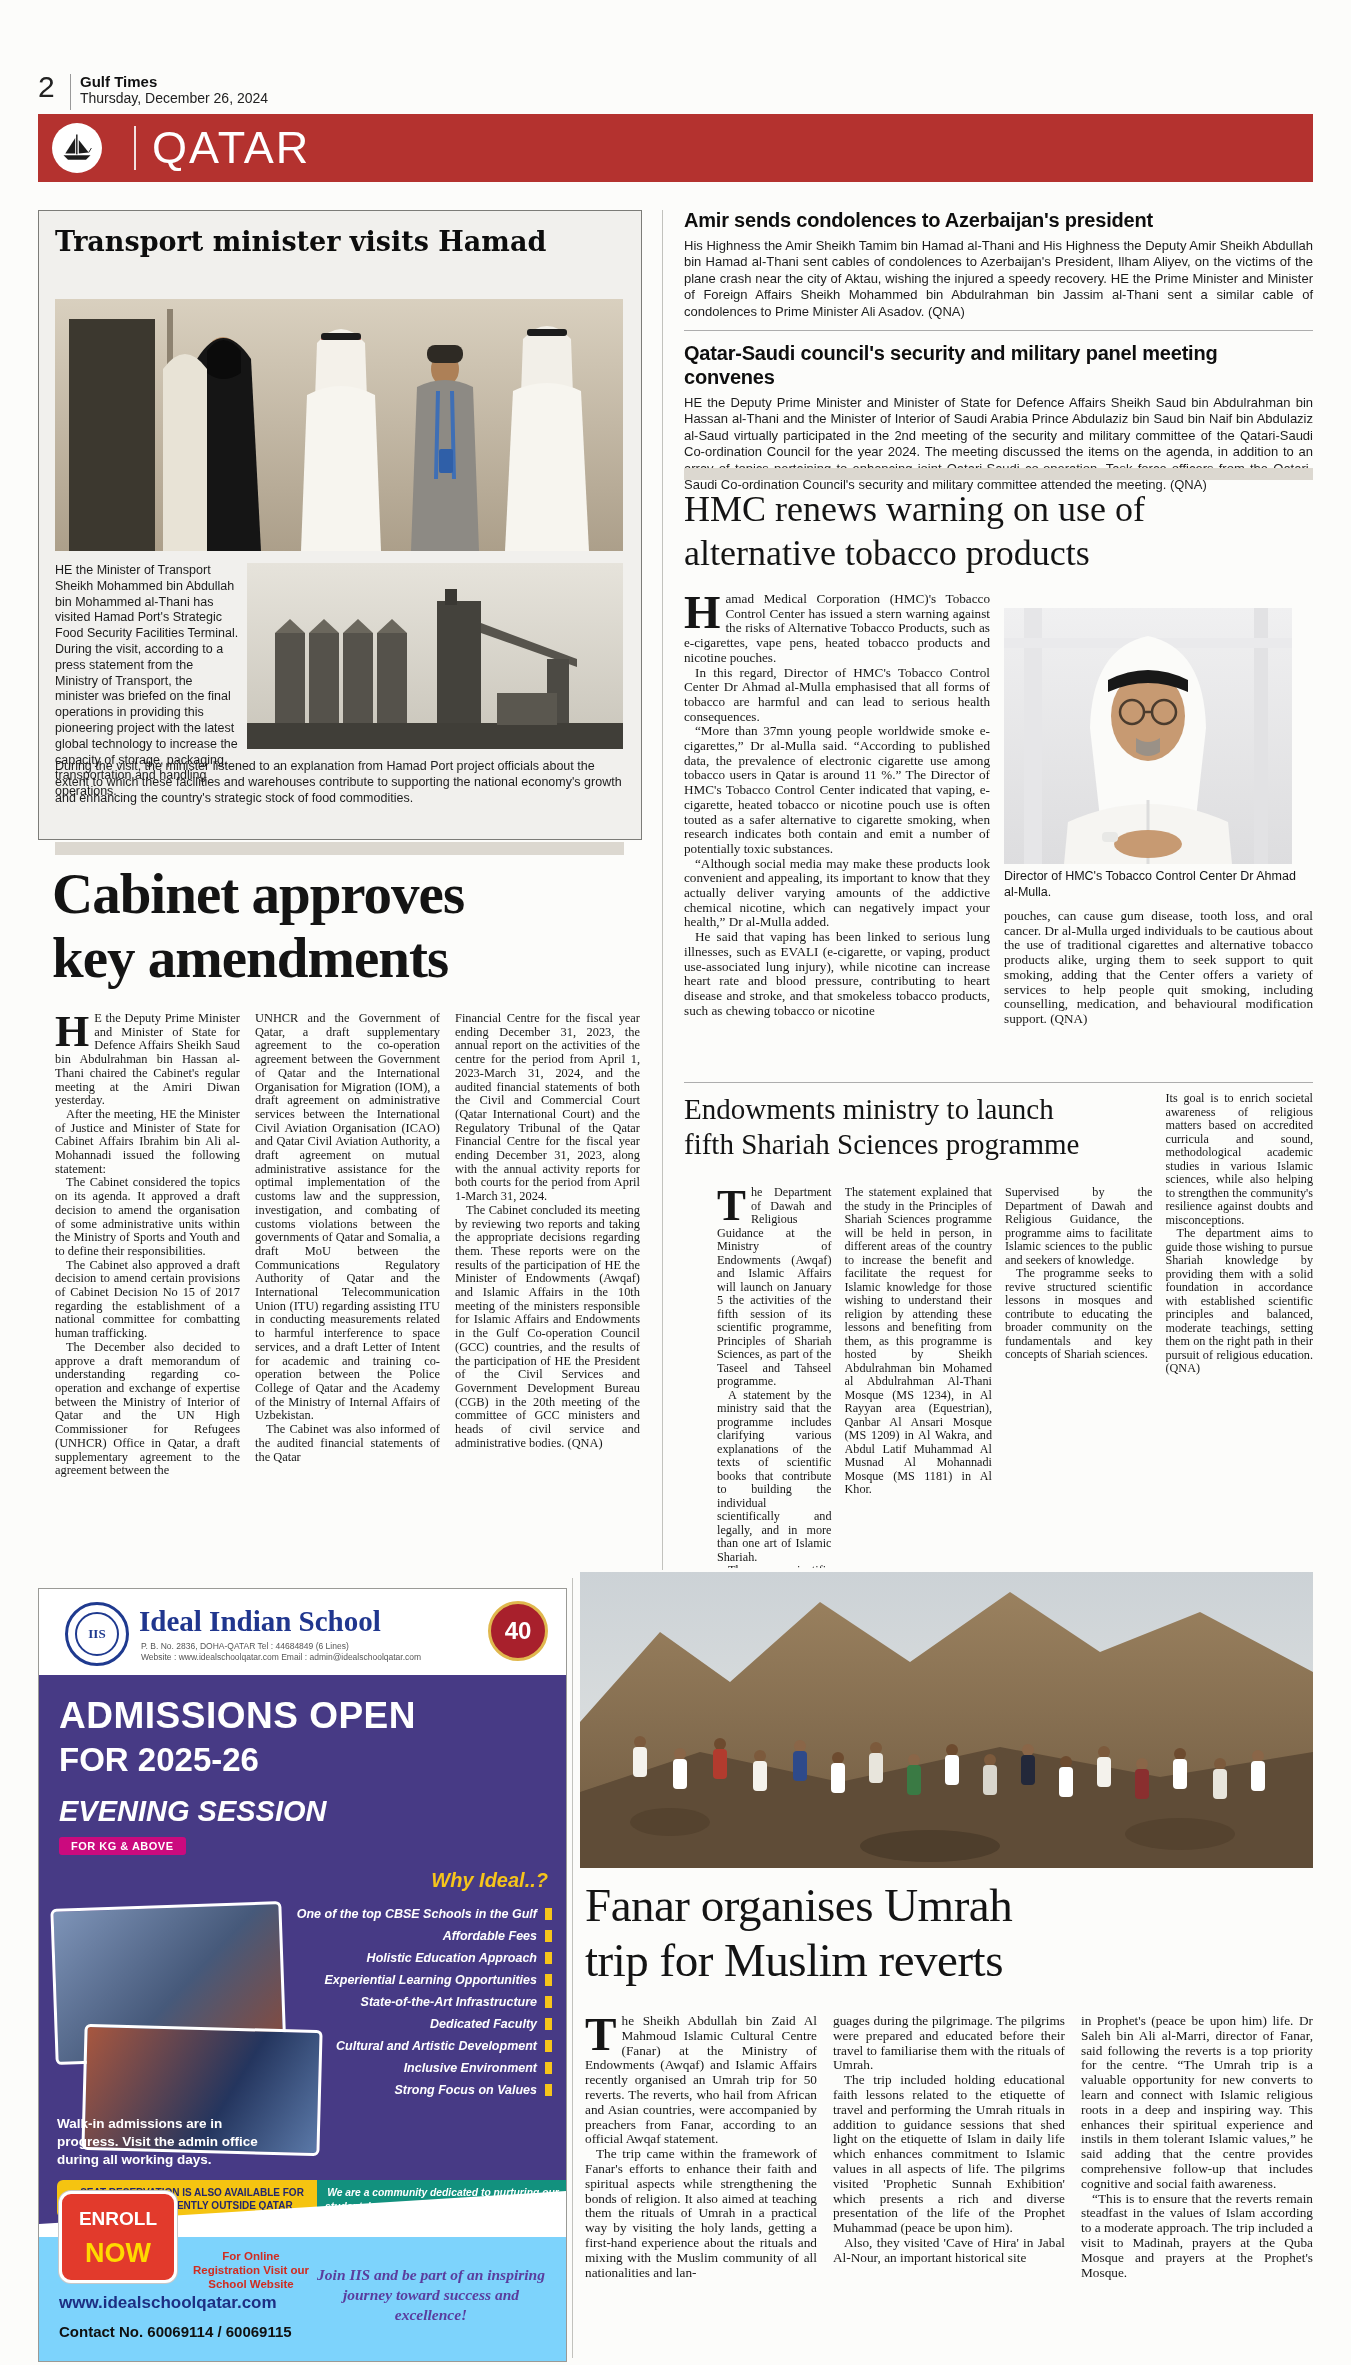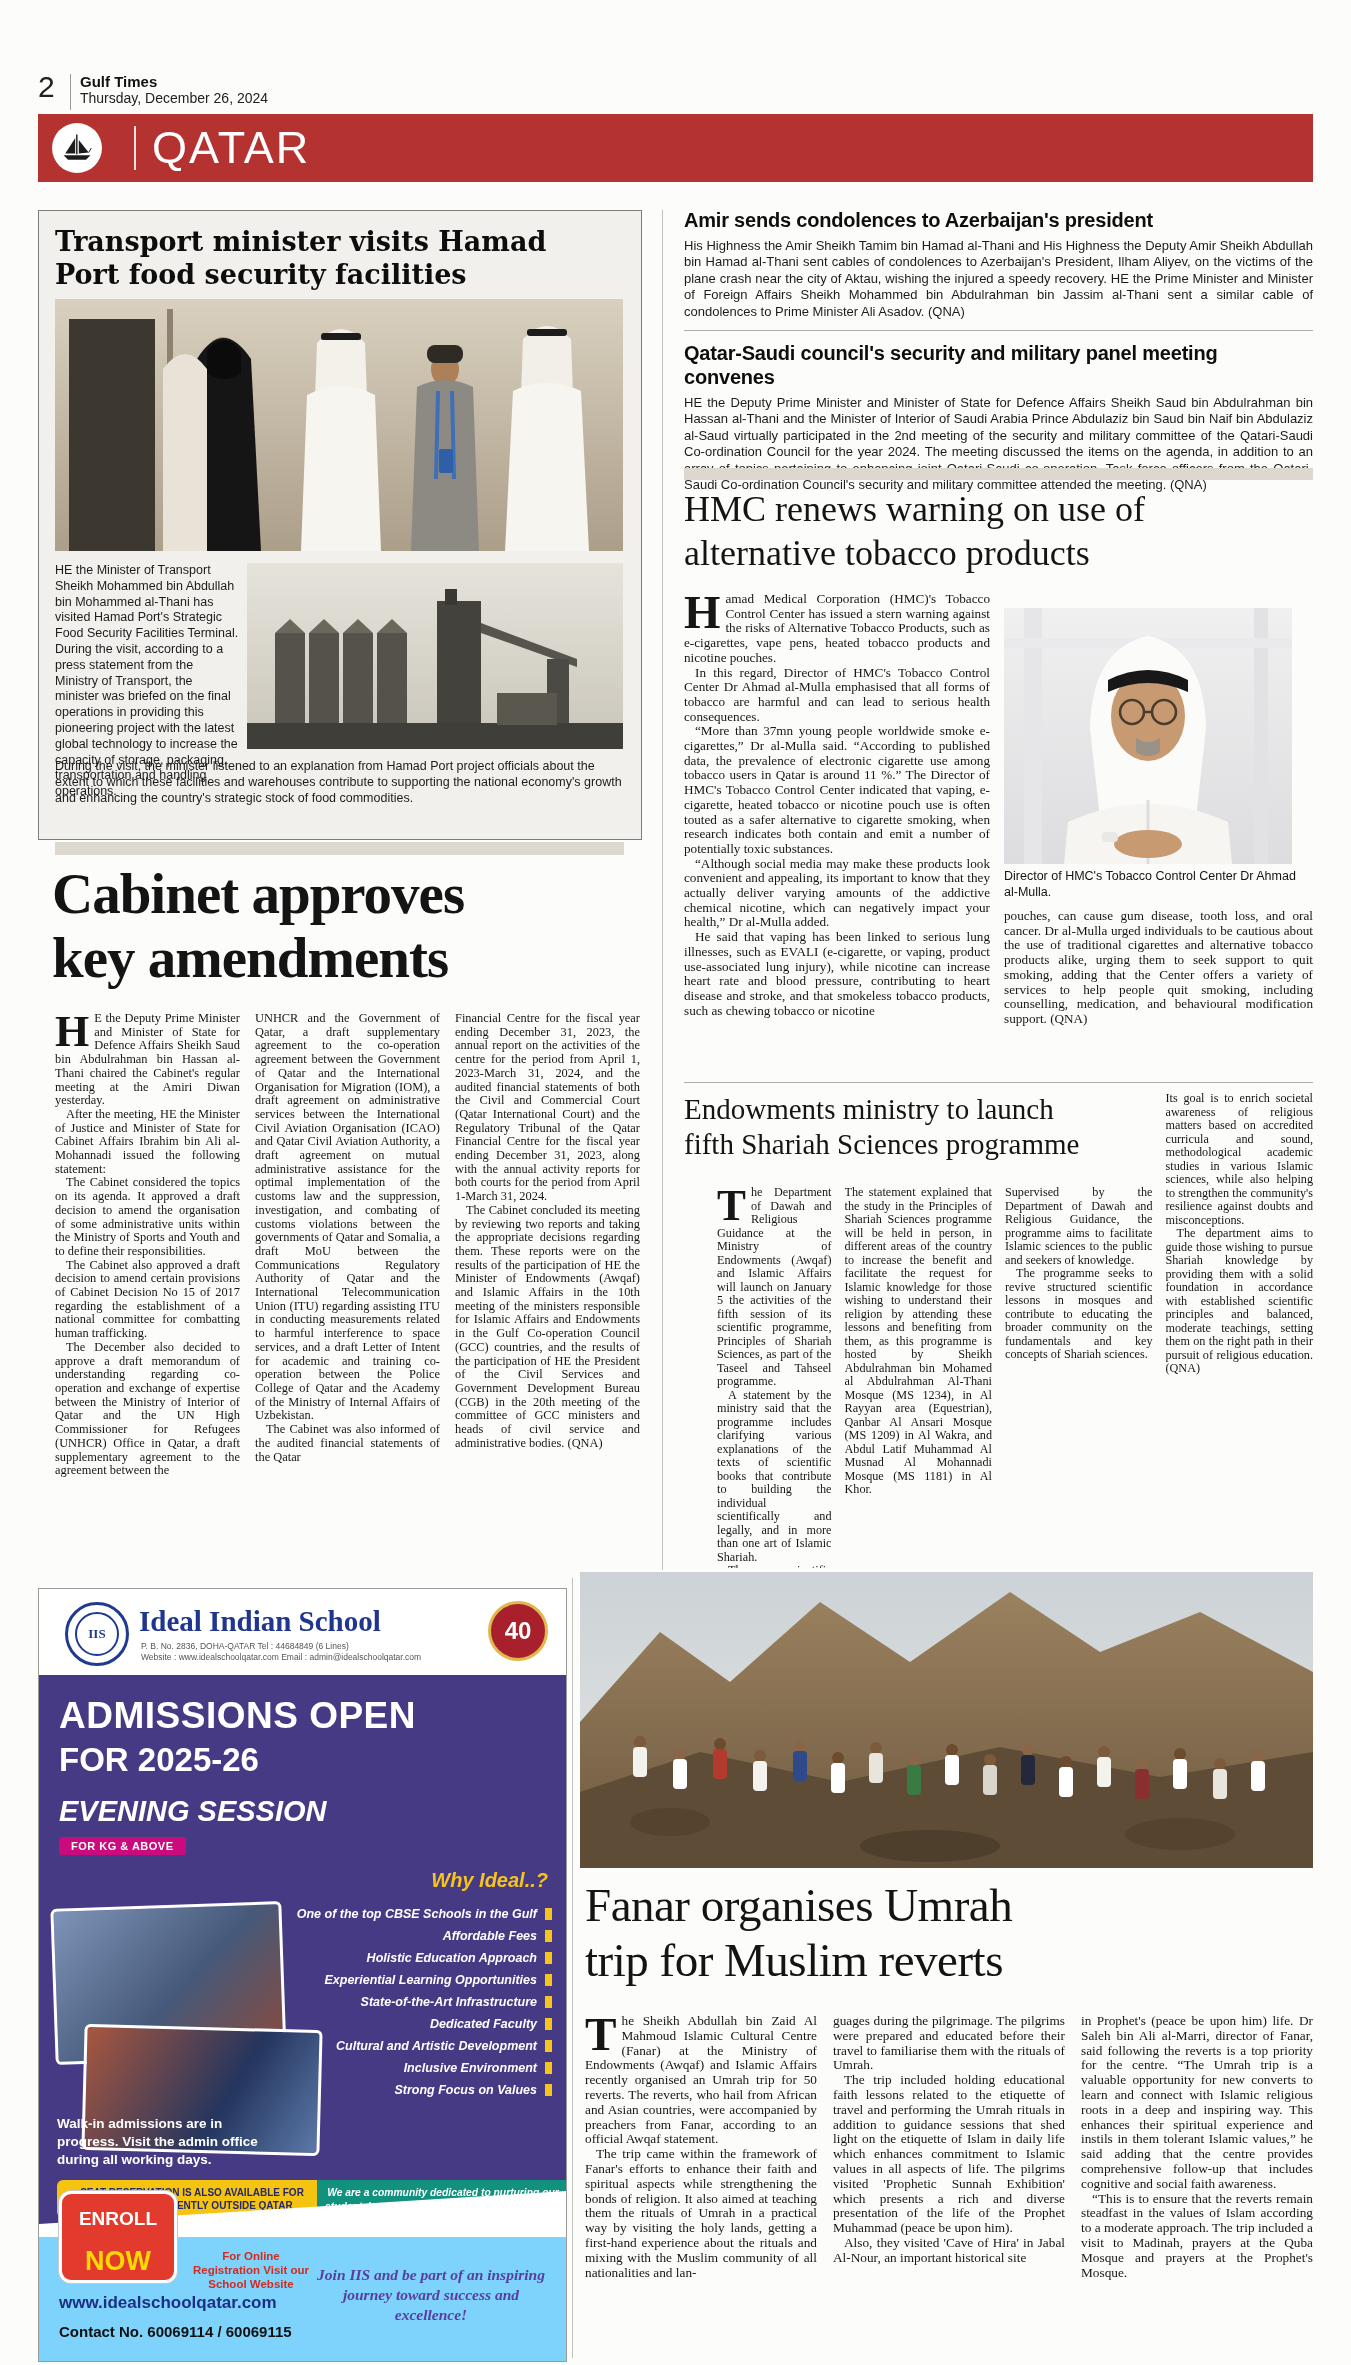--- a/index.html
+++ b/index.html
@@ -98,21 +98,21 @@
                font-size:13.5px; line-height:18px; }
   .ad-seat { position:absolute; left:18px; top:505px; width:252px; background:#f5c411; color:#23276d;
              font-weight:bold; font-size:10px; line-height:13px; padding:6px 9px; border-radius:6px; text-align:center; }
   .ad-teal { position:absolute; left:278px; top:505px; width:236px; background:#12917e; color:#fff;
              font-weight:bold; font-style:italic; font-size:10.3px; line-height:14px; padding:6px 8px;
              text-align:center; }
   .ad-bottom { position:relative; height:124px; background:#7dd3fc; }
   .ad-enroll { position:absolute; left:20px; top:-46px; width:112px; height:86px; background:#e23a2c;
                border:3px solid #fff; border-radius:12px; box-shadow:0 0 0 1px #c8c8c8; text-align:center; z-index:4; }
   .ad-enroll .e1 { color:#fff; font-weight:bold; font-size:19px; margin-top:14px; }
-  .ad-enroll .e2 { color:#ffd900; font-weight:bold; font-size:27px; margin-top:16px; }
+  .ad-enroll .e2 { color:#ffd900; font-weight:bold; font-size:27px; margin-top:8px; }
   .ad-online { position:absolute; left:152px; top:12px; color:#d12c20; font-weight:bold; font-size:11.5px;
                line-height:14px; width:120px; text-align:center; }
   .ad-join { position:absolute; right:10px; top:28px; width:250px; color:#5a3d9e; font-weight:bold;
              font-style:italic; font-size:15.5px; line-height:20px; text-align:center;
              font-family:"Liberation Serif",serif; }
   .ad-web { position:absolute; left:20px; top:56px; color:#1d2f83; font-weight:bold; font-size:17px; }
   .ad-contact { position:absolute; left:20px; top:86px; color:#101010; font-weight:bold; font-size:15px; }
 
   .vline { width:1px; background:#c2c2bd; }
 </style>
@@ -141,21 +141,20 @@
     <div class="banner-sep"></div>
     <div class="banner-title">QATAR</div>
   </div>
 
   <div class="abs vline" style="left:662px; top:210px; height:1360px;"></div>
   <div class="abs vline" style="left:572px; top:1578px; height:780px;"></div>
 
   <div class="abs tbox" style="left:38px; top:210px; width:602px; height:628px;">
     <div class="tbox-head">
       <div>Transport minister visits Hamad</div>
-      <div>Port food security facilities</div>
     </div>
     <div class="abs photo" style="left:16px; top:88px; width:568px; height:252px;">
       <svg width="568" height="252" viewBox="0 0 568 252">
         <defs>
           <linearGradient id="wall" x1="0" y1="0" x2="0" y2="1">
             <stop offset="0" stop-color="#d9d0bf"></stop>
               <stop offset="1" stop-color="#ac9f8a"></stop>
           </linearGradient>
         </defs>
         <rect width="568" height="252" fill="url(#wall)"></rect>

